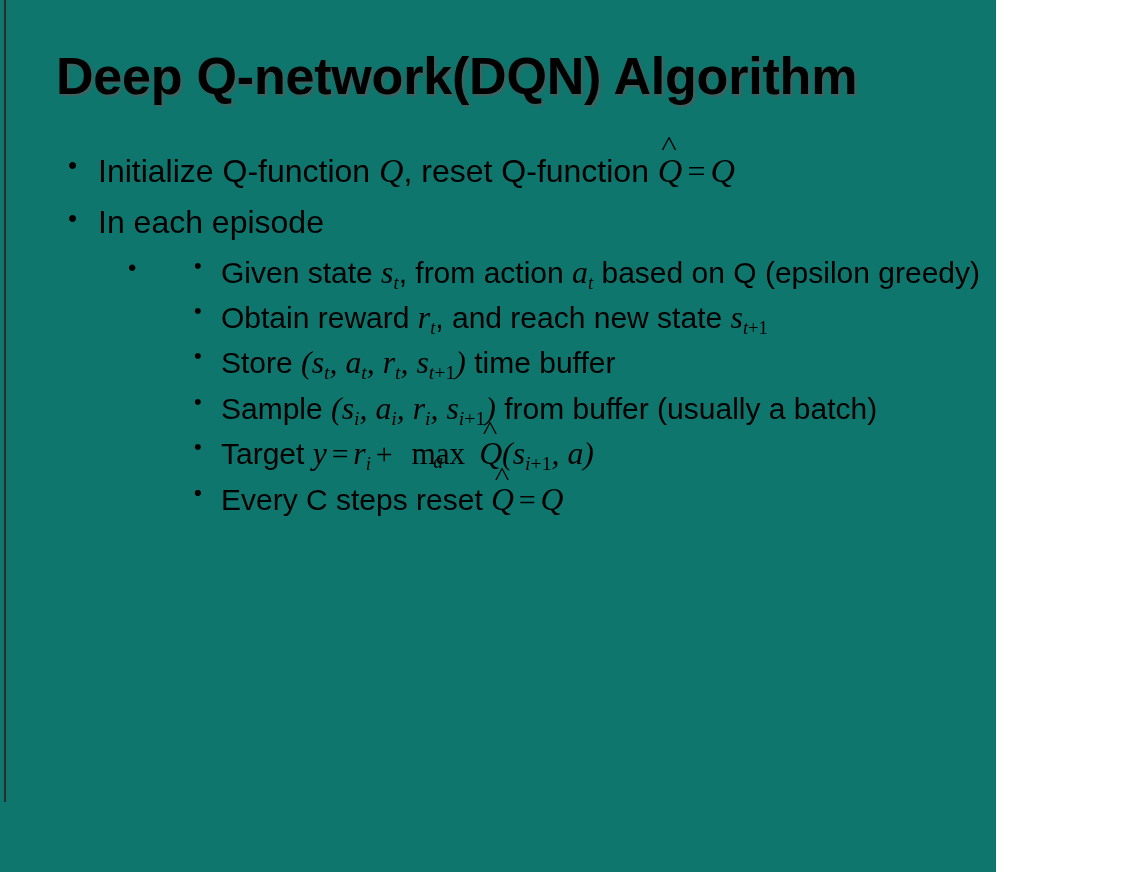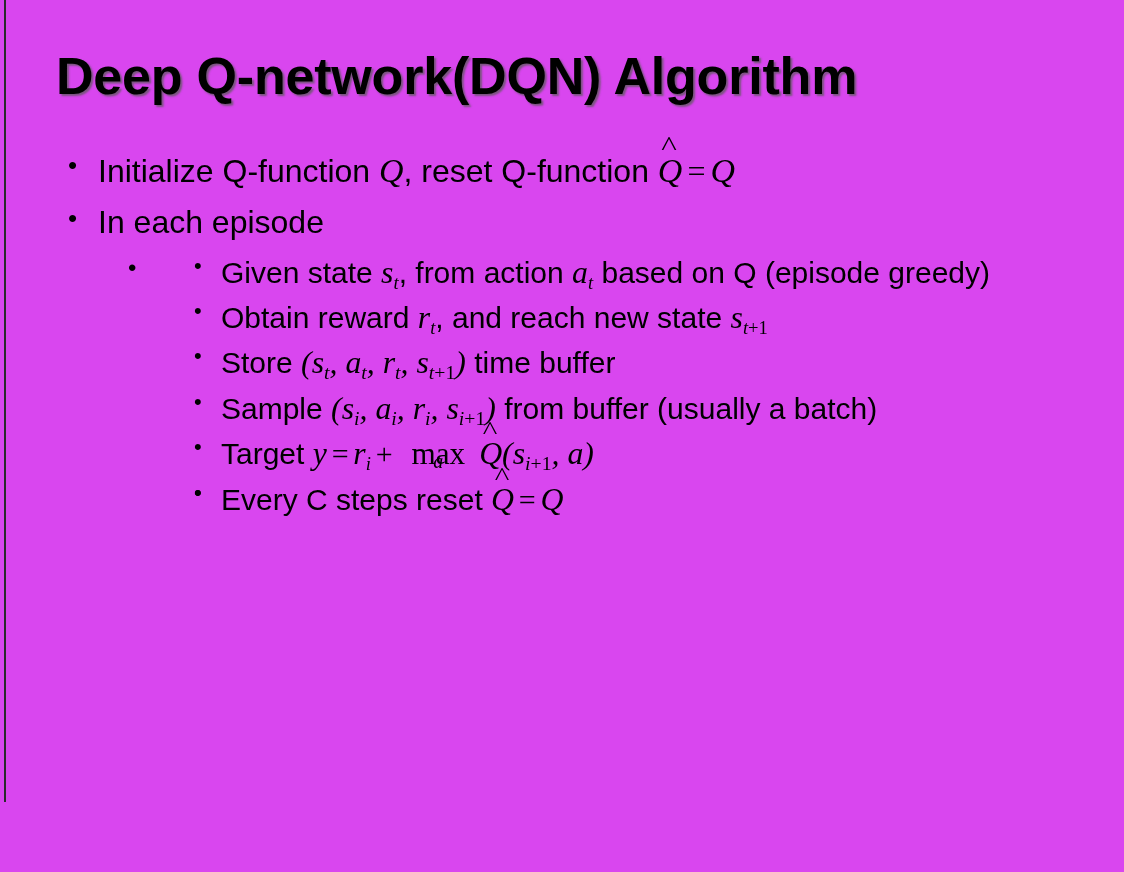--- a/index.html
+++ b/index.html
@@ -5,23 +5,23 @@
   html, body {
     margin: 0;
     padding: 0;
     background: #ffffff;
   }
   body {
     font-family: "Liberation Sans", sans-serif;
   }
   .slide {
     position: relative;
-    width: 1124px;
+    width: 996px;
     height: 872px;
-    background: #d946ef;
+    background: #0f766e;
     overflow: hidden;
     box-sizing: border-box;
   }
   
   .left-rule {
     position: absolute;
     left: 4px;
     top: 0;
     width: 2px;
     height: 802px;
@@ -170,21 +170,21 @@
       <span class="dot">•</span>
       <span class="txt">In each episode</span>
     </div>
 
     <div class="bullet lvl2">
       <span class="dot">•</span>
     </div>
 
     <div class="bullet lvl3">
       <span class="dot">•</span>
-      <span class="txt"><span>Given state </span><i class="m">s</i><sub class="ms">t</sub><span>, from action </span><i class="m">a</i><sub class="ms">t</sub><span> based on Q (episode greedy)</span></span>
+      <span class="txt"><span>Given state </span><i class="m">s</i><sub class="ms">t</sub><span>, from action </span><i class="m">a</i><sub class="ms">t</sub><span> based on Q (epsilon greedy)</span></span>
     </div>
 
     <div class="bullet lvl3">
       <span class="dot">•</span>
       <span class="txt"><span>Obtain reward </span><i class="m">r</i><sub class="ms">t</sub><span>, and reach new state </span><i class="m">s</i><sub class="ms"><i>t</i><span class="up">+1</span></sub></span>
     </div>
 
     <div class="bullet lvl3">
       <span class="dot">•</span>
       <span class="txt"><span>Store </span><span class="m">(<i>s</i><sub class="ms">t</sub>, <i>a</i><sub class="ms">t</sub>, <i>r</i><sub class="ms">t</sub>, <i>s</i><sub class="ms"><i>t</i><span class="up">+1</span></sub>)</span><span> time buffer</span></span>

